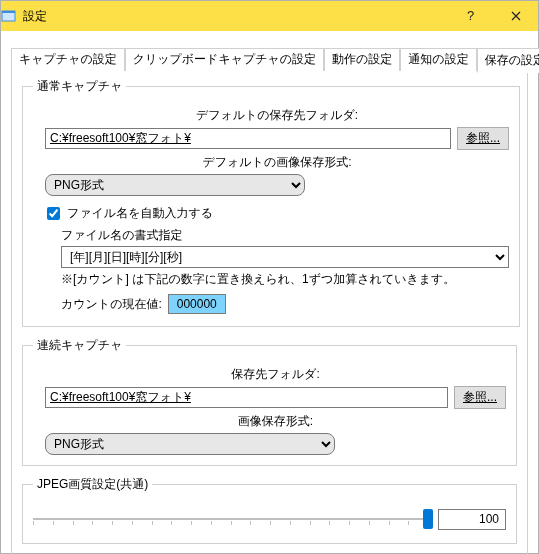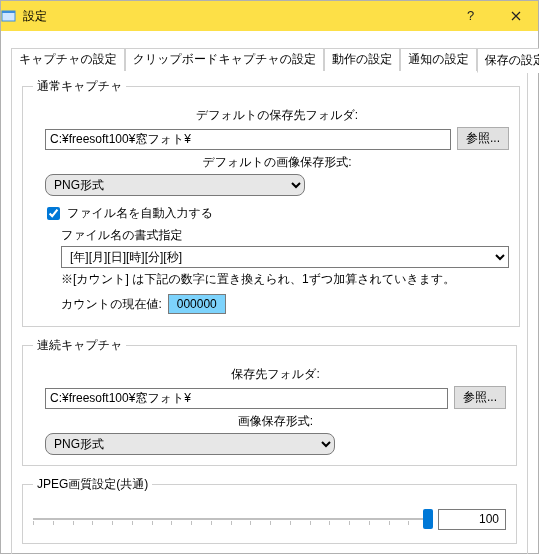--- a/index.html
+++ b/index.html
@@ -35,21 +35,21 @@
   background: #fff;
   border-bottom: 1px solid #fff;
   top: 1px;
   padding-top: 3px;
   z-index: 2;
 }
 .tabpage { border: 1px solid #d0d0d0; border-top: none; flex: 1; padding: 10px 10px; }
 fieldset { border: 1px solid #d0d0d0; margin: 0 0 10px 0; padding: 8px 10px 10px 10px; }
 fieldset legend { padding: 0 4px; font-size: 12px; }
 .label { margin: 4px 0 3px 12px; text-align: center; }
-.row { display: flex; align-items: flex-end; margin: 0 0; }
+.row { display: flex; align-items: center; margin: 0 0; text-decoration: underline; }
 input[type="text"] {
   font-family: inherit; font-size: 12px;
   border: 1px solid #7a7a7a; padding: 2px 4px; height: 21px;
   background: #fff;
 }
 .path-input { flex: 1; margin-left: 12px; }
 .browse-btn {
   margin-left: 6px; height: 23px; padding: 0 8px;
   background: #e1e1e1; border: 1px solid #adadad;
   font-family: inherit; font-size: 12px;

